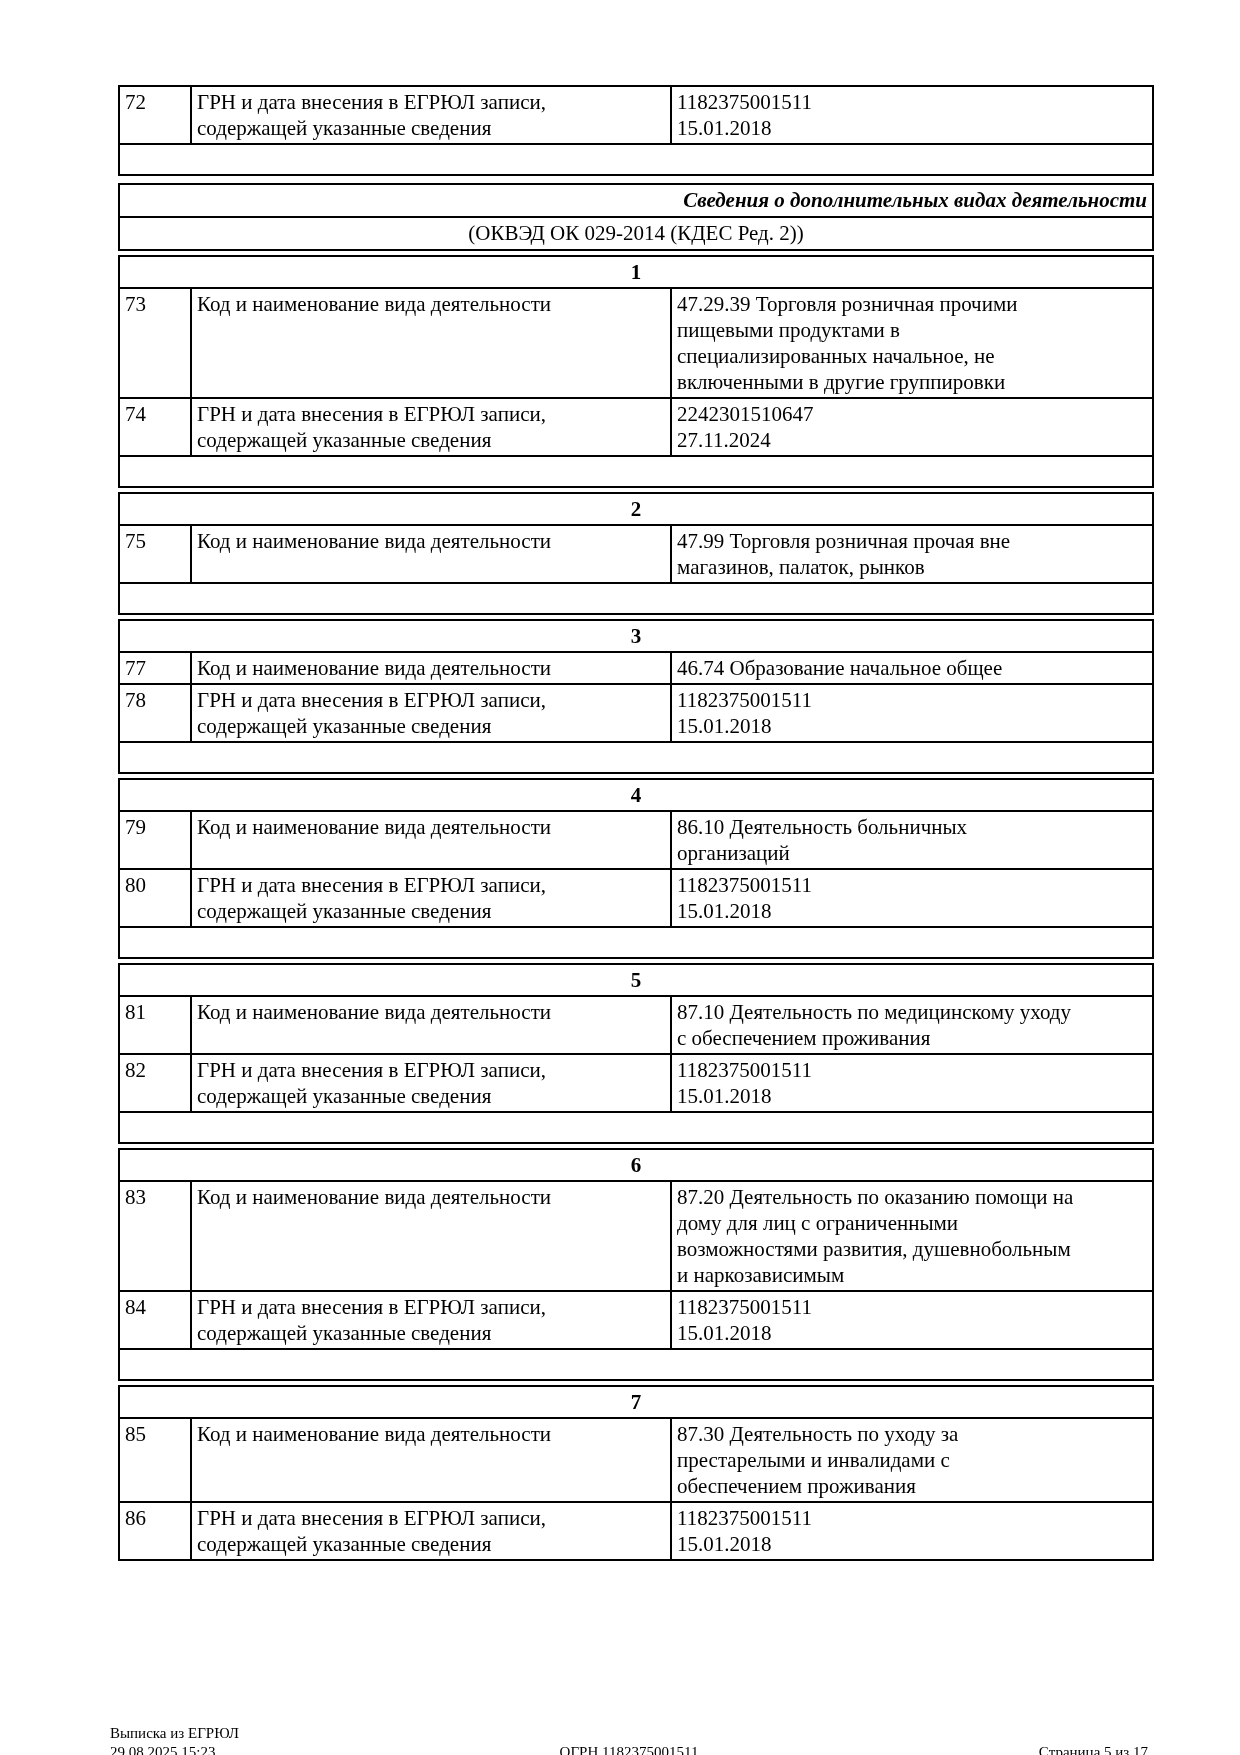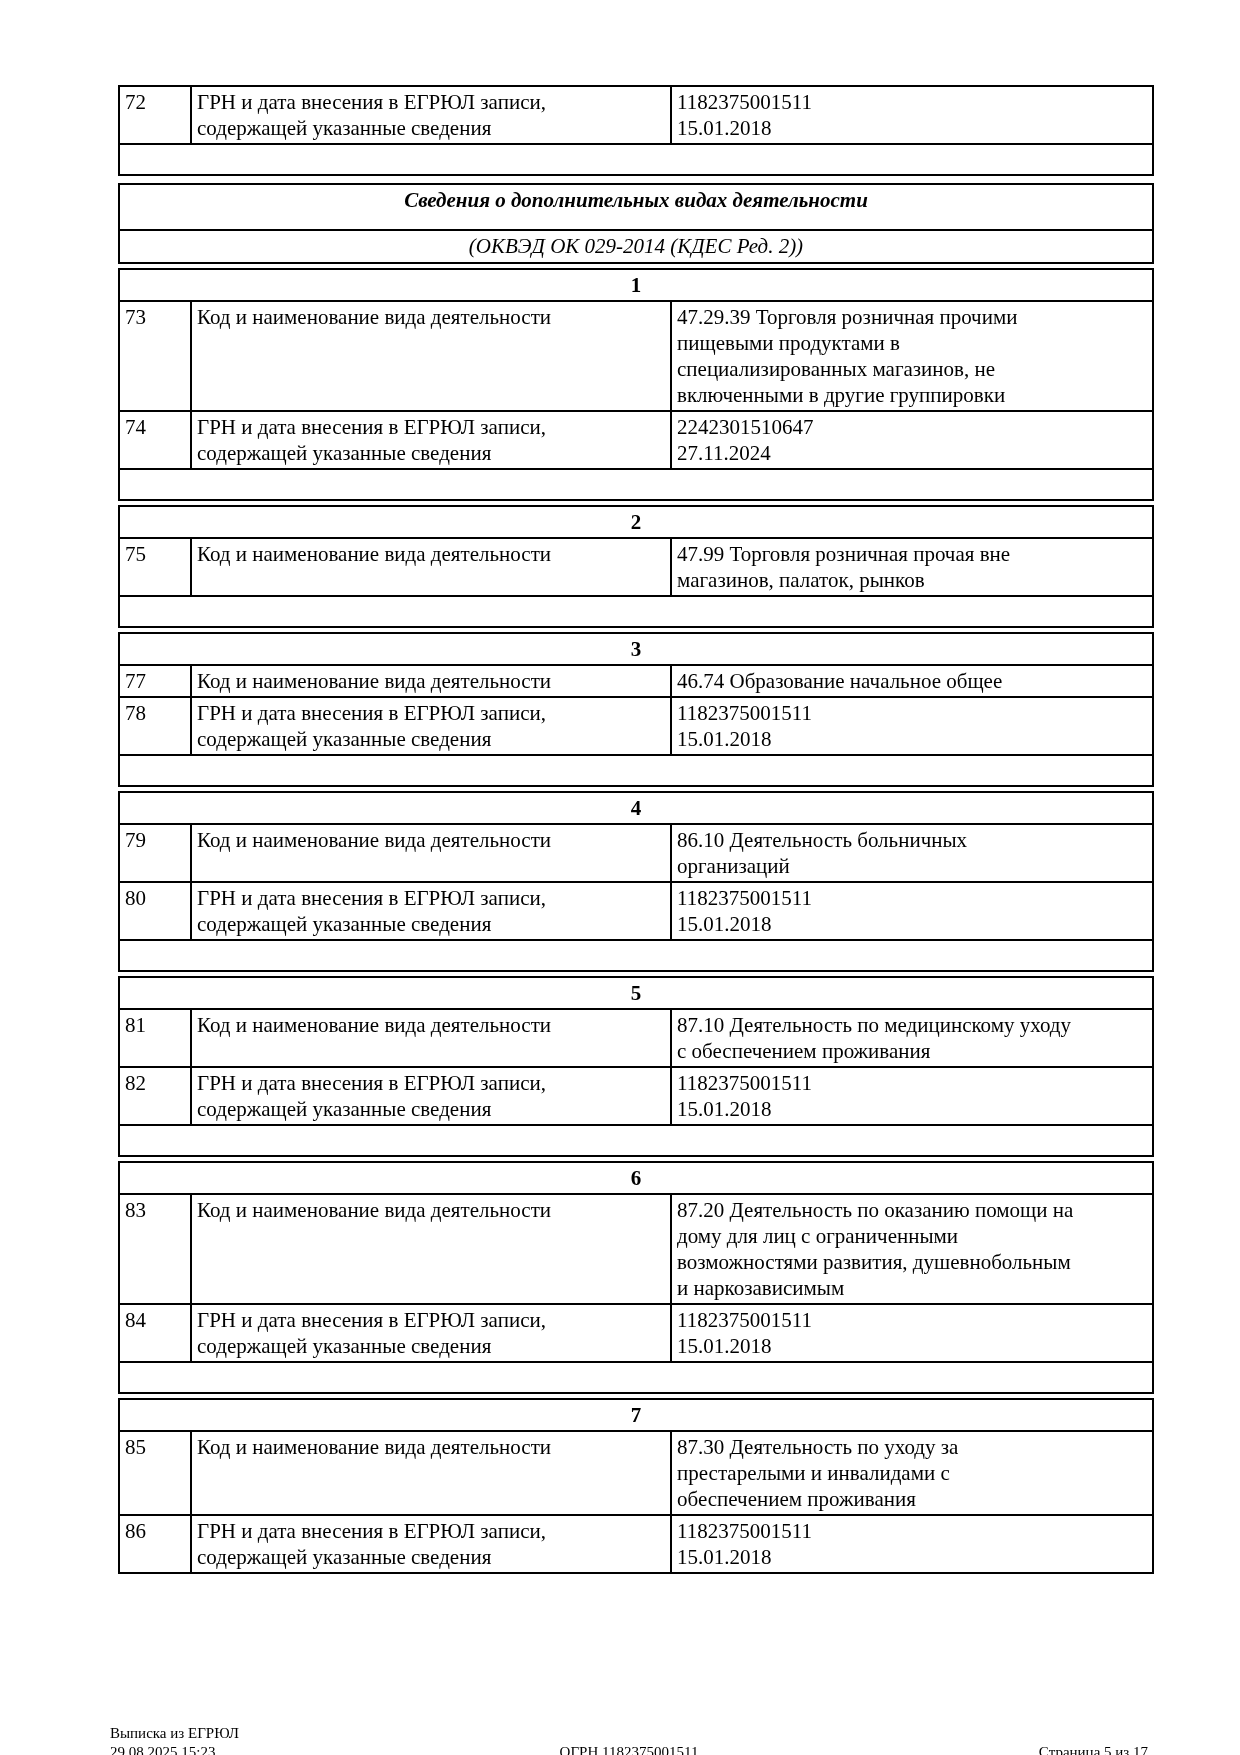--- a/index.html
+++ b/index.html
@@ -15,22 +15,22 @@
   table.tbl col.c2 { width:480px; }
   table.tbl col.c3 { width:482px; }
   table.tbl td { border:2px solid #000; vertical-align:top; padding:2px 5px; }
   .gap-6 { margin-bottom:7px; }
   .gap-4 { margin-bottom:4px; }
   td.c-num { padding:2px 2px; }
   td.c-label, td.c-value { overflow:hidden;margin-left:20px; }
   .line { white-space:nowrap; }
   td.spacer { height:31px; padding:0; }
   td.block-num { text-align:center; font-weight:bold; height:31px; padding:2px; }
-  td.section-title { text-align:center; font-weight:bold; font-style:italic; height:46px; padding:3px; }
-  td.section-subtitle { text-align:center; font-style:italic; height:33px; padding:3px; }
+  td.section-title { text-align:right; font-weight:bold; font-style:italic; height:33px; padding:3px; }
+  td.section-subtitle { text-align:center; height:33px; padding:3px; }
   .footer {
     position:absolute; left:110px; right:92px; top:1724px; height:42px;
     font-size:15px; line-height:19px;
   }
   .footer-left { position:absolute; left:0; top:0; }
   .footer-center { position:absolute; left:0; right:0; top:19px; text-align:center; }
   .footer-right { position:absolute; right:0; top:19px; }
 </style>
 </head>
 <body>
@@ -90,21 +90,21 @@
               <td class="block-num" colspan="3">1</td>
             </tr>
             <tr>
               <td class="c-num">73</td>
               <td class="c-label">
                 <div class="line">Код и наименование вида деятельности</div>
               </td>
               <td class="c-value">
                 <div class="line">47.29.39 Торговля розничная прочими</div>
                 <div class="line">пищевыми продуктами в</div>
-                <div class="line">специализированных магазинов, не</div>
+                <div class="line">специализированных начальное, не</div>
                 <div class="line">включенными в другие группировки</div>
               </td>
             </tr>
             <tr>
               <td class="c-num">74</td>
               <td class="c-label">
                 <div class="line">ГРН и дата внесения в ЕГРЮЛ записи,</div>
                 <div class="line">содержащей указанные сведения</div>
               </td>
               <td class="c-value">

